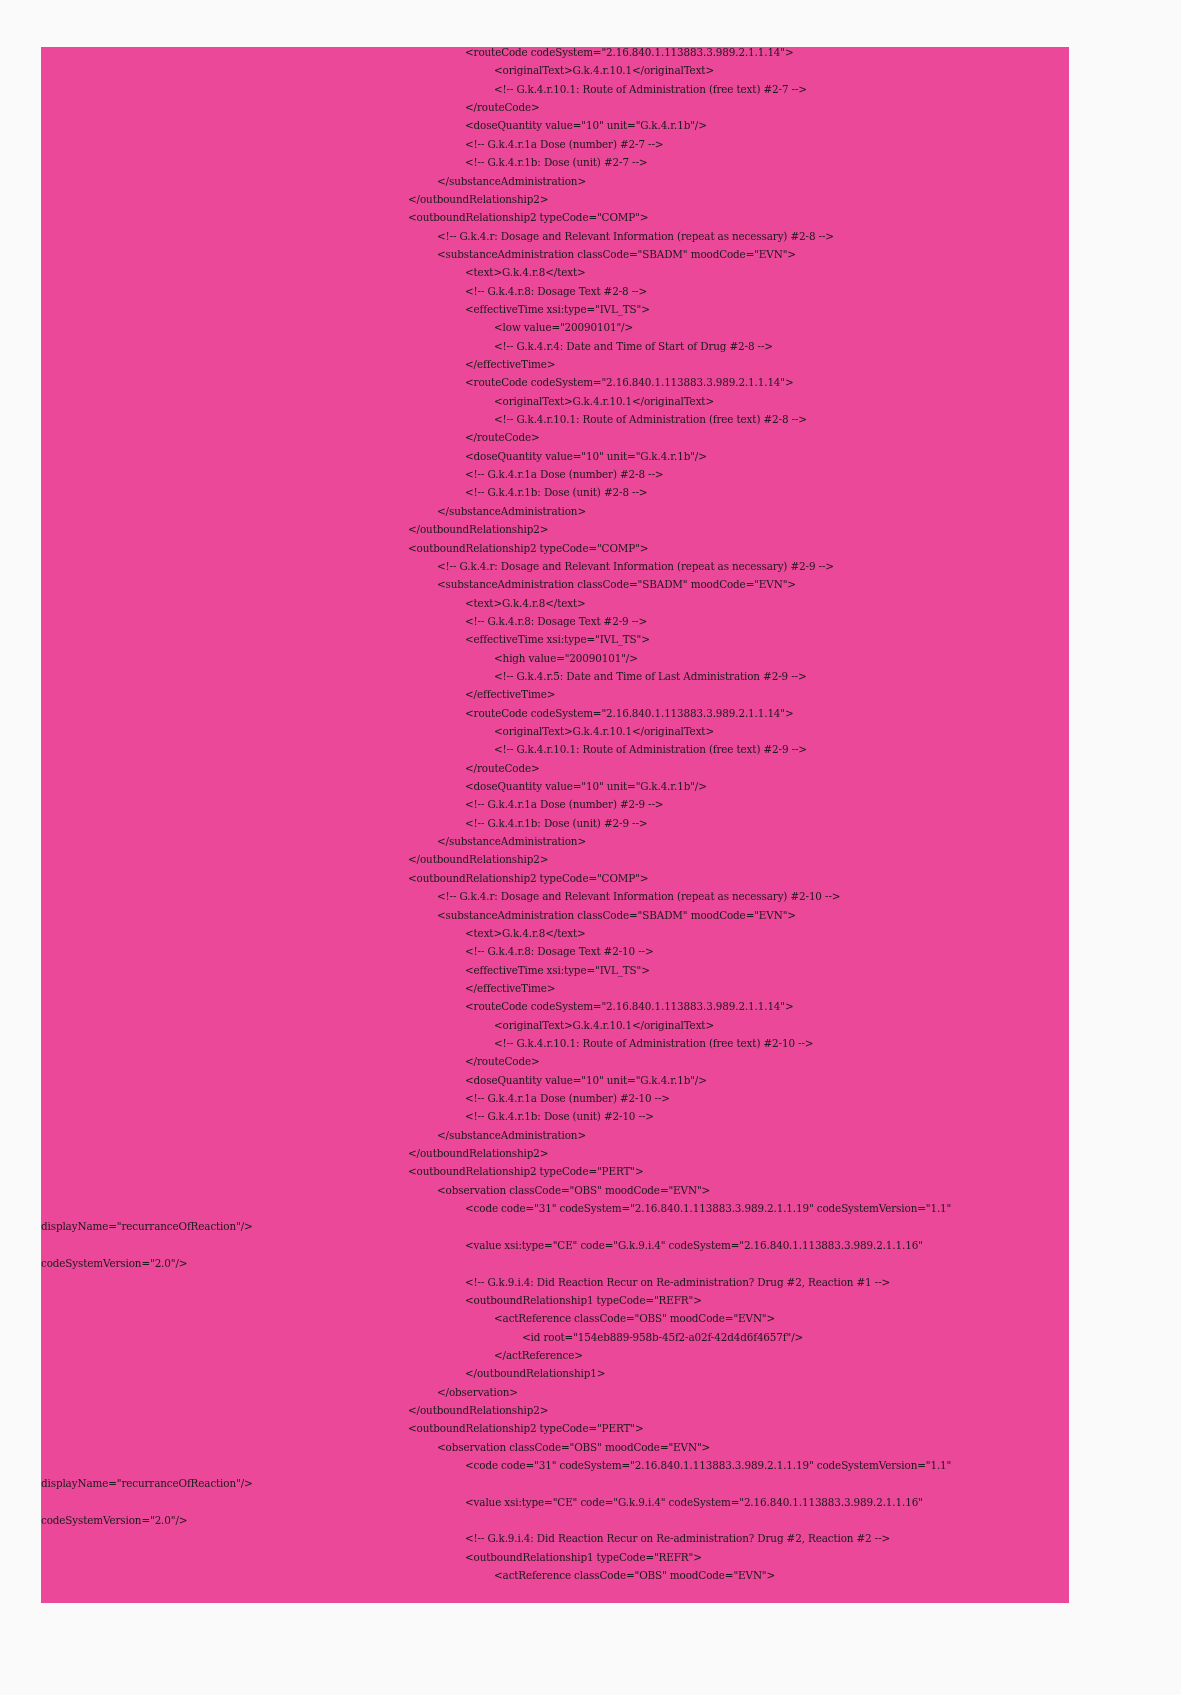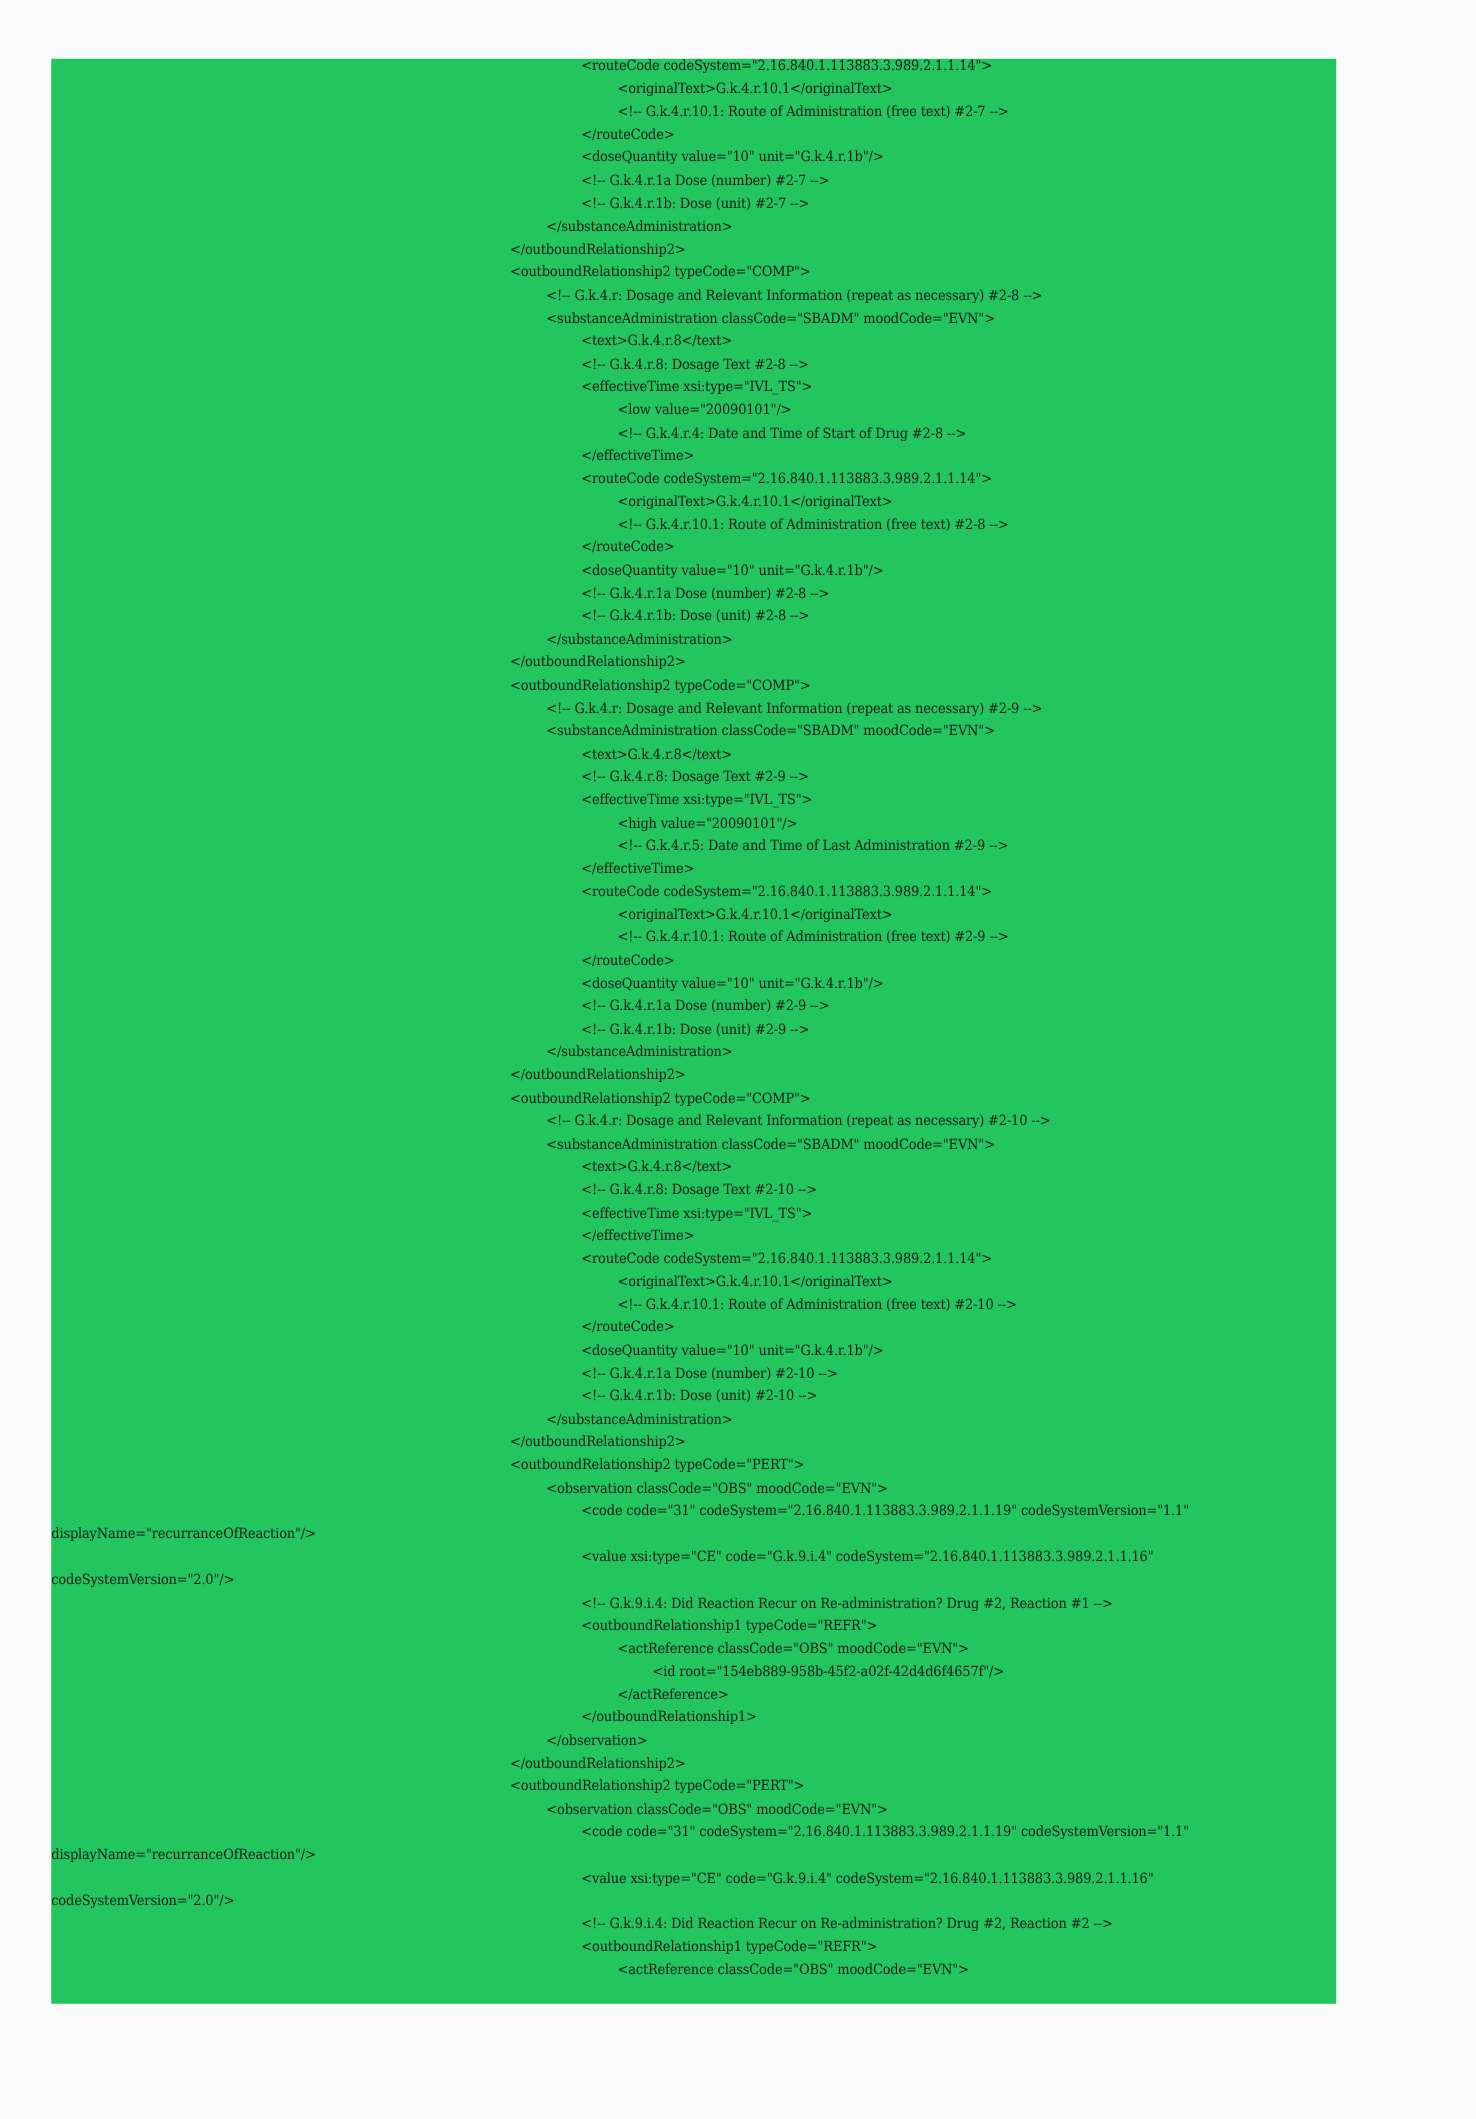--- a/index.html
+++ b/index.html
@@ -7,21 +7,21 @@
     width: 1181px; height: 1695px;
     background: #fafafa;
     position: relative;
     overflow: hidden;
     font-family: "DejaVu Serif", "Liberation Serif", serif;
   }
   .page {
     position: absolute;
     left: 41px; top: 47px;
     width: 1028px; height: 1556px;
-    background: #22c55e;
+    background: #ec4899;
   }
   .line {
     position: absolute;
     white-space: pre;
     font-size: 11.2px;
     line-height: 14px;
     color: #1a1a1a;
     letter-spacing: -0.15px;
     transform: scaleX(0.93);
     transform-origin: left center;

